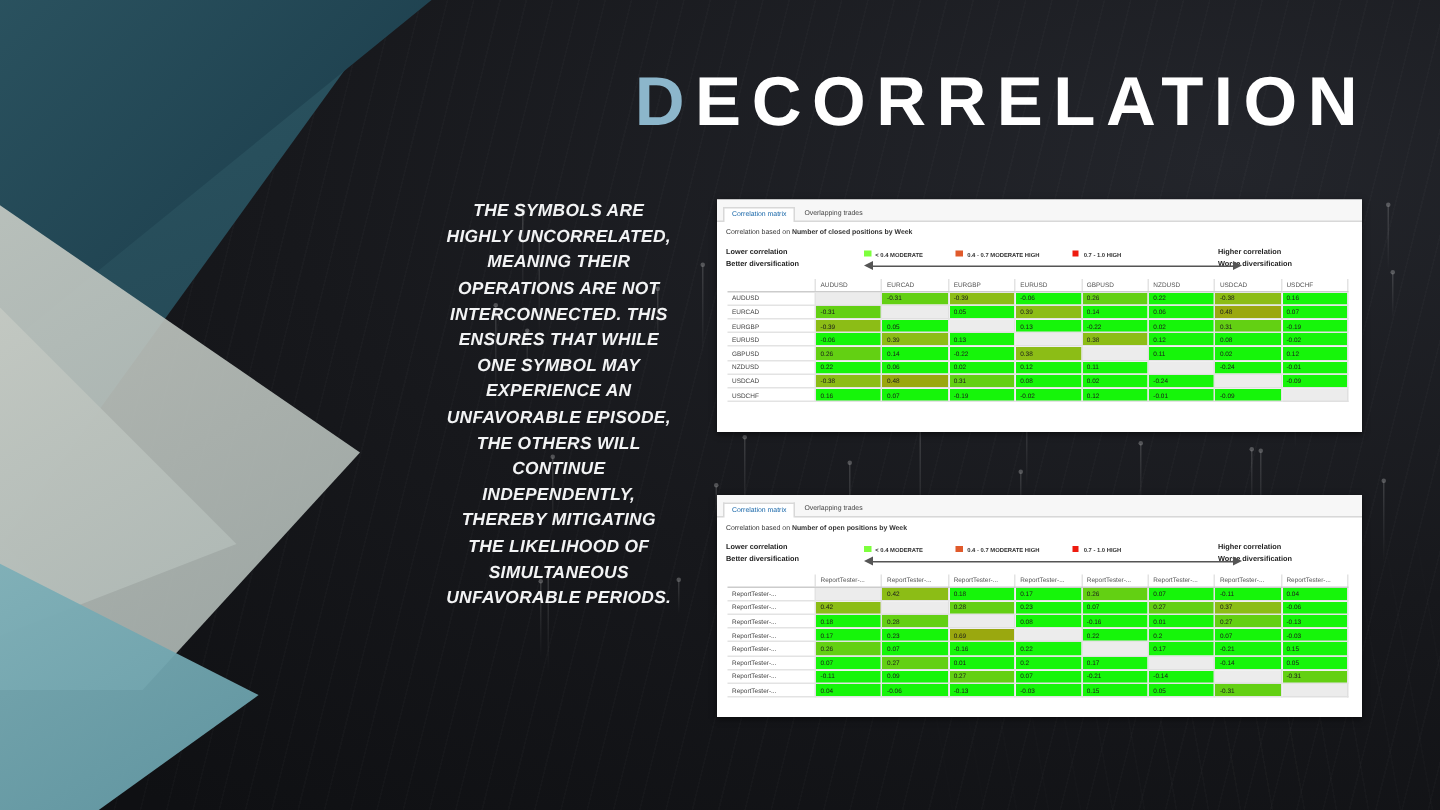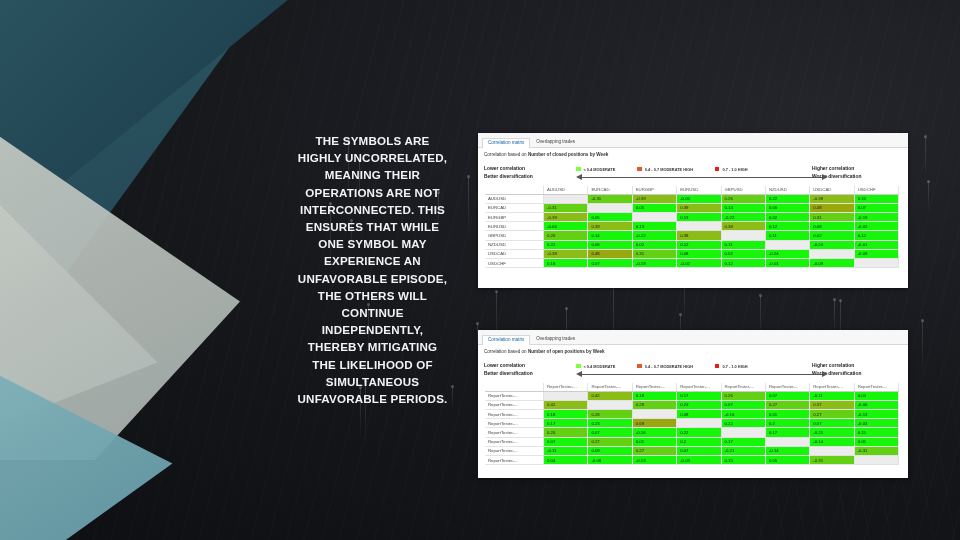--- a/index.html
+++ b/index.html
@@ -39,21 +39,21 @@
   .tri-dark-cut{left:-90px;top:270px;width:130px;height:130px;
       background:#1e4250;clip-path:polygon(0 0, 100% 100%, 0 100%);}
 
   
   #title{position:absolute;right:48px;top:44px;font-size:46px;font-weight:700;
       letter-spacing:7px;color:#ffffff;line-height:1;white-space:nowrap;}
   #title .accent{color:#8cb6cb;}
 
   
   #body-copy{position:absolute;left:295px;top:132px;width:155px;
-      font-size:11.6px;line-height:17.2px;font-weight:700;
+      font-size:11.6px;line-height:17.2px;font-style:italic;font-weight:700;
       color:#f2f3f4;text-align:center;letter-spacing:.2px;}
 
   
   .report{position:absolute;background:#ffffff;box-shadow:0 1px 4px rgba(0,0,0,.55);
       font-family:"Liberation Sans",sans-serif;color:#333;}
   #report-closed{left:478px;top:133px;width:430px;height:155px;}
   #report-open{left:478px;top:330px;width:430px;height:148px;}
 
   .tabstrip{display:flex;align-items:flex-end;height:14px;border-bottom:1px solid #d8d8d8;
       background:#f7f7f7;padding-left:4px;}
@@ -156,20 +156,21 @@
       <div class="pin" style="left: 30px; top: 268px; height: 51px;"></div>
     </div>
 
   <div class="shape tri-teal2"></div>
   <div class="shape tri-teal"></div>
   <div class="shape tri-dark-cut"></div>
   <div class="shape chev-light"></div>
   <div class="shape chev-light-b"></div>
   <div class="shape chev-cyan"></div>
 
+  <div id="title"><span class="accent">D</span><span>ECORRELATION</span></div>
 
   <div id="body-copy">THE SYMBOLS ARE HIGHLY UNCORRELATED, MEANING THEIR OPERATIONS ARE NOT INTERCONNECTED. THIS ENSURES THAT WHILE ONE SYMBOL MAY EXPERIENCE AN UNFAVORABLE EPISODE, THE OTHERS WILL CONTINUE INDEPENDENTLY, THEREBY MITIGATING THE LIKELIHOOD OF SIMULTANEOUS UNFAVORABLE PERIODS.</div>
 
   <div class="report" id="report-closed">
       <div class="tabstrip">
         <div class="tab active">Correlation matrix</div>
         <div class="tab inactive">Overlapping trades</div>
       </div>
       <div class="basis"><span>Correlation based on </span><b>Number of closed positions by Week</b></div>
       <div class="legendrow">

